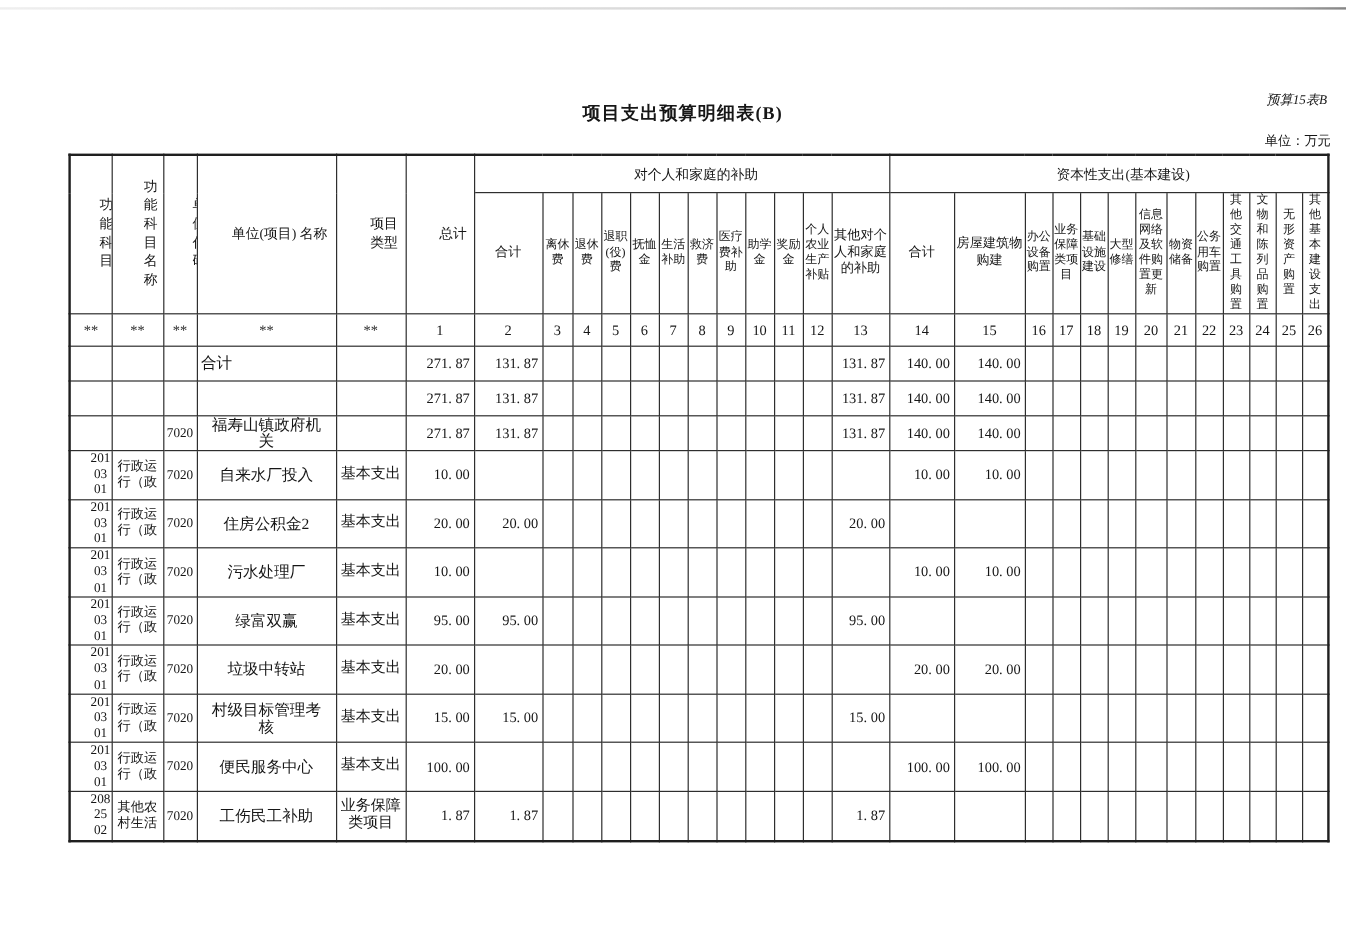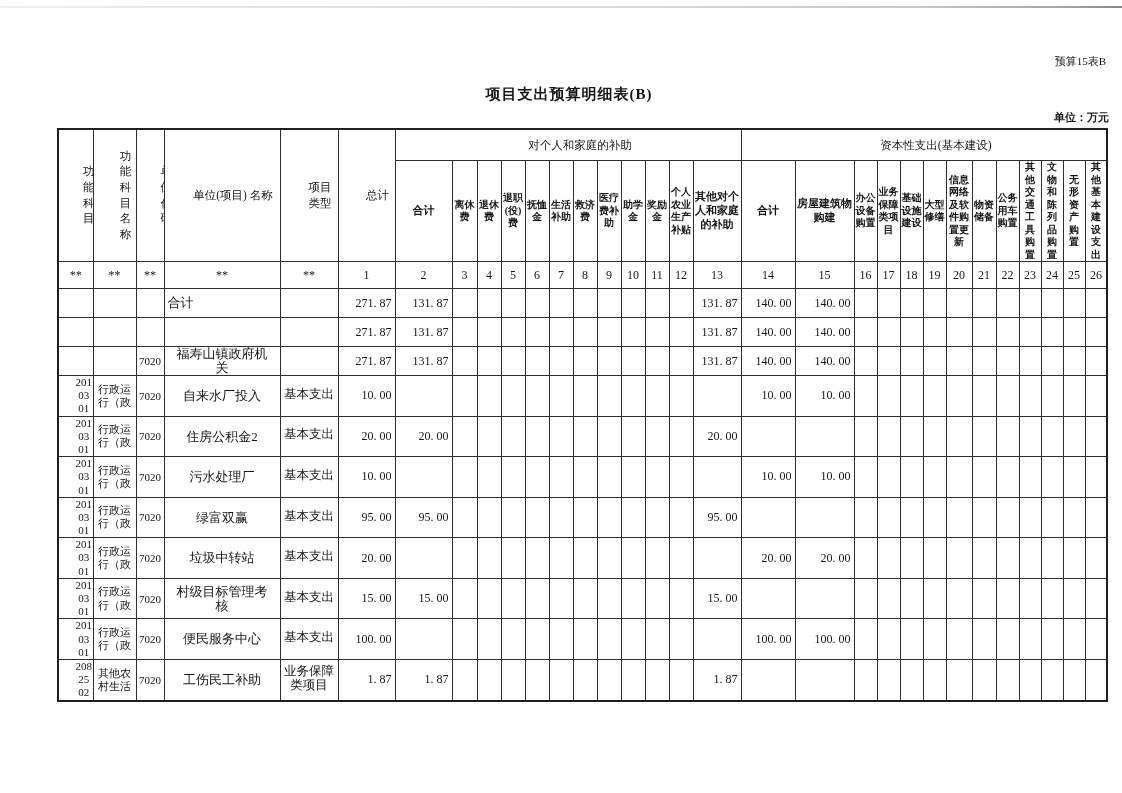--- a/index.html
+++ b/index.html
@@ -7,40 +7,40 @@
     width:1122px; height:793px; position:relative;
     background:#ffffff; color:#161616;
     font-family:"Liberation Serif","DejaVu Serif",serif;
     overflow:hidden;
   }
   .scan-line {
     position:absolute; top:6px; left:0; width:100%; height:2px;
     background:linear-gradient(to right,#ececec,#d9d9d9 35%,#cfcfcf 60%,#bdbdbd 82%,#8f8f8f 96%,#6f6f6f);
     opacity:.85;
   }
-  .doc-code { position:absolute; top:54px; right:16px; font-size:11px; }
+  .doc-code { position:absolute; top:76px; right:16px; font-size:11px;font-style:italic; }
   .page-title {
     position:absolute; top:85px; left:0; width:100%;
     text-align:center; padding-left:16px; box-sizing:border-box;
     font-size:15px; font-weight:700; letter-spacing:1px;
   }
-  .unit-note { position:absolute; top:110px; right:13px; font-size:11px;font-weight:bold; }
+  .unit-note { position:absolute; top:110px; right:13px; font-size:11px; }
 
   table.budget {
     position:absolute; left:57px; top:128px; width:1049px;
     border-collapse:collapse; table-layout:fixed;
     border:2px solid #1f1f1f;
   }
   .budget th, .budget td {
     border:1px solid #2e2e2e; padding:0; overflow:hidden;
     vertical-align:middle; text-align:center; font-weight:400;
     word-break:break-all;
   }
   tr.grp-row th { height:30px; font-size:11.5px;padding-left:24px; }
-  tr.cols-row th { height:82px; font-size:10px; line-height:1.25; padding:0 1px;font-weight:bold; }
+  tr.cols-row th { height:82px; font-size:10px; line-height:1.25; padding:0 1px; }
   tr.cols-row th.wide { font-size:11px; }
   th.lh { font-size:11px; line-height:1.35; padding:0 2px; }
   tr.idx-row th { height:26px; font-size:12px; }
   tbody td { height:28px; font-size:12px; }
   td.code  { font-size:11px; line-height:1.2;padding-left:16px; }
   td.fname { font-size:11px; line-height:1.2;margin-top:29px; }
   td.ucode { font-size:11px; }
   td.name  { font-size:13px; line-height:1.05; padding:0 10px; }
   td.ptype { font-size:12.5px; line-height:1.1; padding:0 2px;font-family:Liberation Mono, monospace; }
   td.num   { text-align:right; padding-right:3px; }

